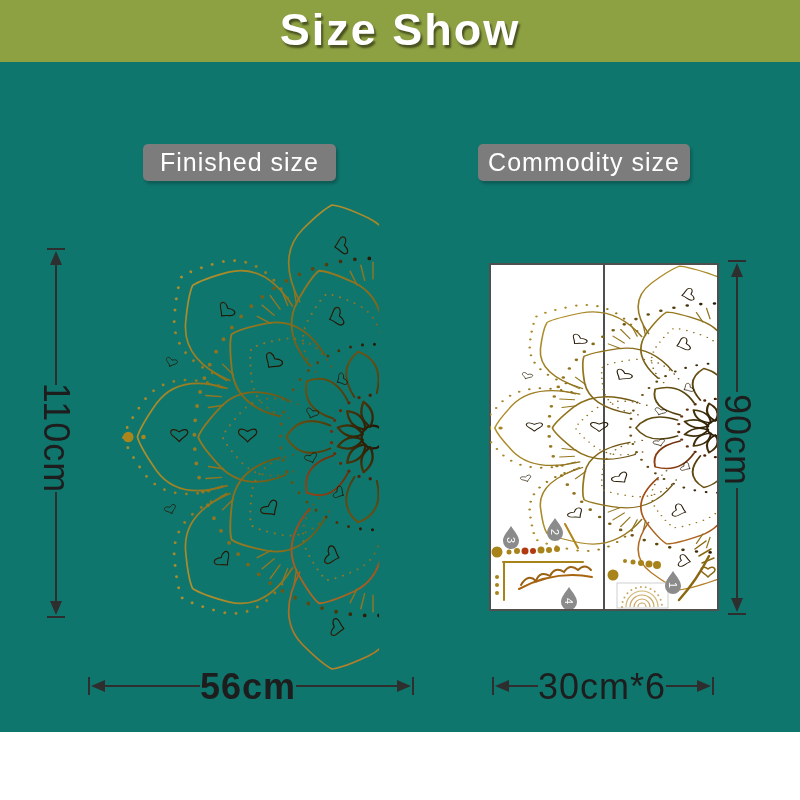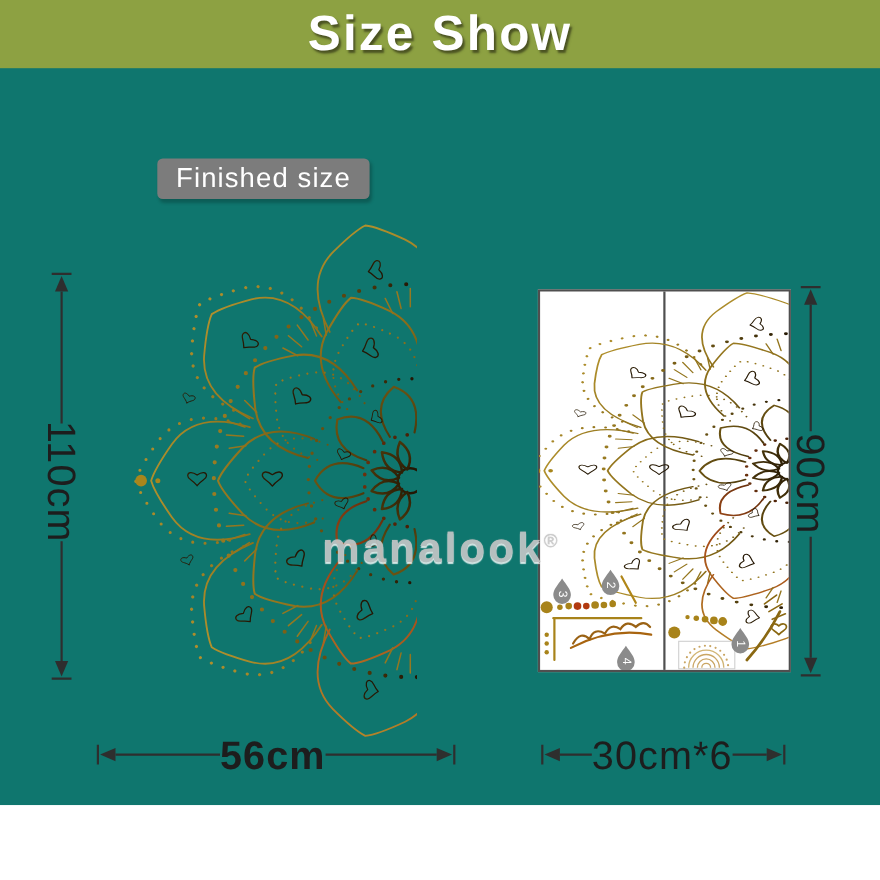--- a/index.html
+++ b/index.html
@@ -54,20 +54,21 @@
 </head>
 <body>
 
 <div id="stage">
 
   <div class="banner">
     <h1>Size Show</h1>
   </div>
 
   <div class="tag tag-finished">Finished size</div>
+  <div class="tag tag-commodity">Commodity size</div>
 
   <div class="sheets">
     <div class="divider"></div>
   </div>
 
   <svg class="art" width="800" height="800" viewBox="0 0 800 800">
     <defs>
       <linearGradient id="mg" x1="-330" y1="0" x2="0" y2="0" gradientUnits="userSpaceOnUse">
         <stop offset="0" stop-color="#b6952f"></stop>
         <stop offset="0.45" stop-color="#8a6d1a"></stop>
@@ -270,22 +271,19 @@
         <path d="M737,612 L731,598 L743,598 Z" stroke="none"></path>
       </g>
       <g>
         <path d="M493,677 V695 M509,686 H538 M666,686 H697 M713,677 V695" fill="none"></path>
         <path d="M495,686 L509,680 L509,692 Z" stroke="none"></path>
         <path d="M711,686 L697,680 L697,692 Z" stroke="none"></path>
       </g>
     </g>
   </svg>
 
-  <div class="watermark">
-    <span>manalook</span><sup>®</sup>
-  </div>
 
   <div class="dim vert" style="left:56px;top:438px;">110cm</div>
   <div class="dim" style="left:248px;top:687px;font-weight:bold;">56cm</div>
   <div class="dim vert" style="left:737px;top:440px;">90cm</div>
   <div class="dim" style="left:602px;top:687px;">30cm*6</div>
 
 </div>
 
 </body></html>

